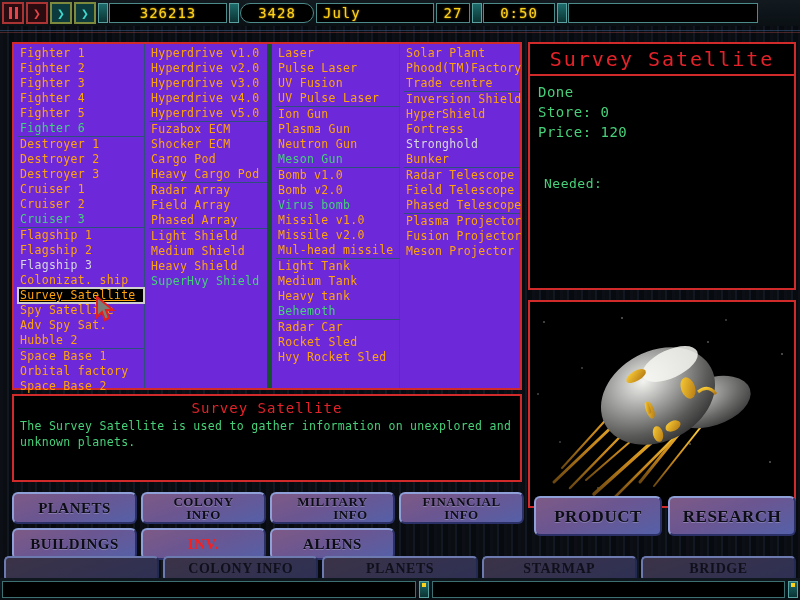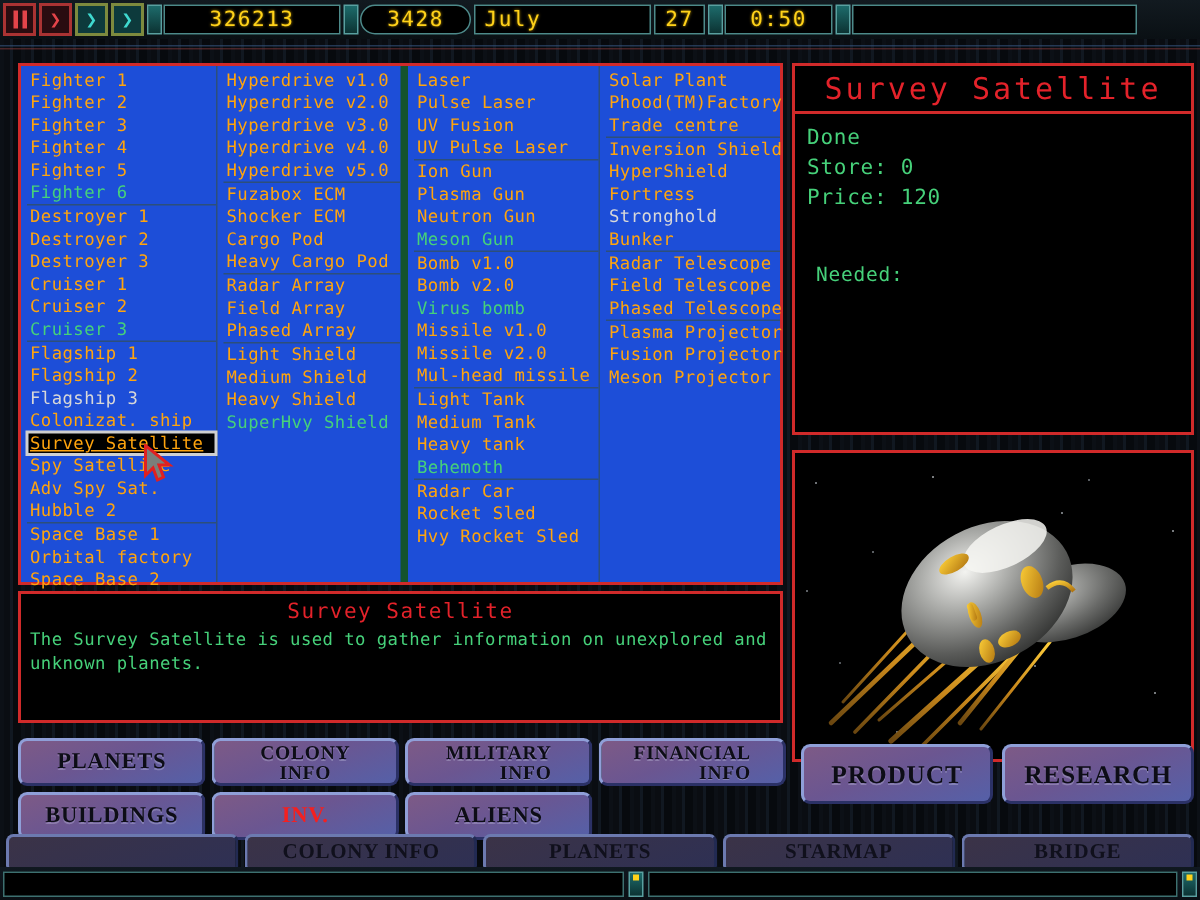--- a/index.html
+++ b/index.html
@@ -42,21 +42,21 @@
     padding:0 6px;text-shadow:0 0 2px #c49a00;}
   .lcd.money{min-width:118px;justify-content:center;}
   .lcd.pop{min-width:74px;justify-content:center;border-radius:10px;}
   .lcd.month{min-width:118px;}
   .lcd.day{min-width:34px;justify-content:center;}
   .lcd.time{min-width:72px;justify-content:center;}
   .lcd.blank{min-width:190px;}
 
   
   .listpanel{position:absolute;left:12px;top:42px;width:510px;height:348px;
-    background:#1d4ed8;border:2px solid #d02a2a;box-sizing:border-box;
+    background:#6d28d9;border:2px solid #d02a2a;box-sizing:border-box;
     display:flex;}
   .col{position:relative;height:100%;box-sizing:border-box;padding:2px 0 0 4px;}
   .col.c1{width:131px;border-right:1px solid #2d4f7a;}
   .col.c2{width:127px;border-right:5px solid #14532d;}
   .col.c3{width:128px;border-right:1px solid #2d4f7a;}
   .col.c4{width:120px;}
   .itm{font-size:11.5px;line-height:15px;white-space:nowrap;color:#ffa40d;
        letter-spacing:.3px;padding-left:2px;height:15px;}
   .itm.green{color:#46d17a;}
   .itm.grey{color:#d8d8d8;}
@@ -351,21 +351,21 @@
       <path d="M168,90 q10,-8 18,2" stroke="url(#gold)" stroke-width="3" fill="none"></path>
     </svg>
   </div>
 
   <div class="navgrid" id="navgrid">
       <div class="nbtn" style="white-space: pre-line;">PLANETS</div>
       <div class="nbtn two" style="white-space: pre-line;">COLONY
 INFO</div>
       <div class="nbtn two" style="white-space: pre-line; text-align: right;">MILITARY
 INFO</div>
-      <div class="nbtn two" style="white-space: pre-line; text-align: right;">FINANCIAL
+      <div class="nbtn two" style="white-space: pre-line;">FINANCIAL
 INFO</div>
       <div class="nbtn" style="white-space: pre-line;">BUILDINGS</div>
       <div class="nbtn active" style="white-space: pre-line;">INV.</div>
       <div class="nbtn" style="white-space: pre-line;">ALIENS</div>
     </div>
   <div class="sidebtns" id="sidebtns">
       <div class="nbtn">PRODUCT</div>
       <div class="nbtn">RESEARCH</div>
     </div>
 

